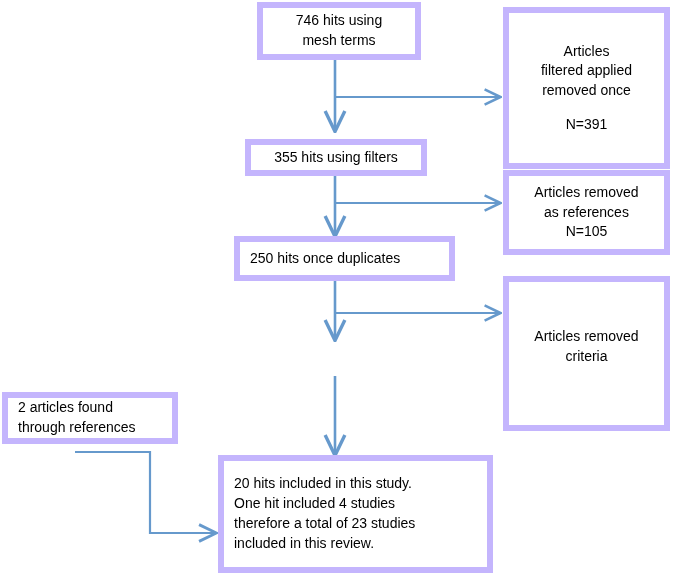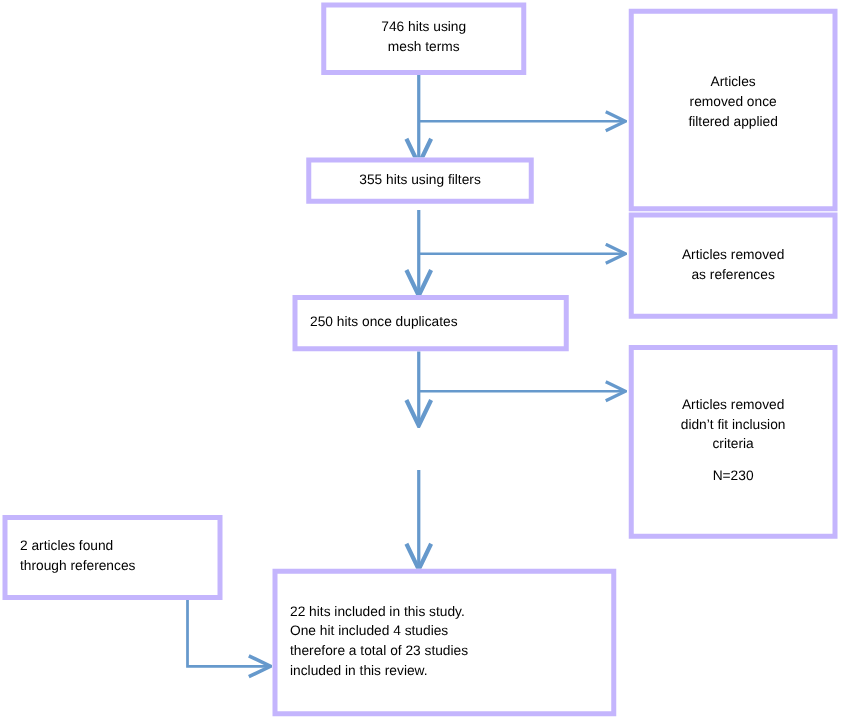--- a/index.html
+++ b/index.html
@@ -11,24 +11,24 @@
     position: relative;
     width: 675px;
     height: 575px;
     background: #ffffff;
     overflow: hidden;
     font-family: "Liberation Sans", sans-serif;
   }
   .node {
     position: absolute;
     box-sizing: border-box;
-    border: 4px solid #c4b5fd;
+    border: 6px solid #c4b5fd;
     background: #ffffff;
     color: #000000;
-    font-size: 11px;
+    font-size: 14px;
     line-height: 1.42;
     display: flex;
     flex-direction: column;
     justify-content: center;
     z-index: 3;
   }
   .node.center { align-items: center; text-align: center; }
   .node.left   { align-items: flex-end; text-align: left; }
   .node .pad { padding: 0 10px; width: 100%; box-sizing: border-box; }
   .node .line { display: block; white-space: pre; }
@@ -76,65 +76,65 @@
   <div class="node center" style="left:257px; top:2px; width:164px; height:58px;">
     <div class="pad">
       <span class="line">746 hits using</span>
       <span class="line">mesh terms</span>
     </div>
   </div>
 
   <div class="node center" style="left:503px; top:7px; width:167px; height:162px;">
     <div class="pad">
       <span class="line">Articles</span>
+      <span class="line">filtered applied</span>
       <span class="line">removed once</span>
-      <span class="line">filtered applied</span>
       <span class="spacer"></span>
+      <span class="line">N=391</span>
     </div>
   </div>
 
-  <div class="node center" style="left:245px; top:126px; width:182px; height:37px;">
+  <div class="node center" style="left:245px; top:139px; width:182px; height:37px;">
     <div class="pad">
       <span class="line">355 hits using filters</span>
     </div>
   </div>
 
   <div class="node center" style="left:503px; top:170px; width:167px; height:85px;">
     <div class="pad">
       <span class="line">Articles removed</span>
       <span class="line">as references</span>
+      <span class="line">N=105</span>
     </div>
   </div>
 
   <div class="node left" style="left:234px; top:236px; width:221px; height:45px;">
     <div class="pad">
       <span class="line">250 hits once duplicates</span>
     </div>
   </div>
 
   <div class="node center" style="left:503px; top:276px; width:167px; height:155px;">
     <div class="pad">
       <span class="line">Articles removed</span>
-      <span class="line">didn’t fit inclusion</span>
       <span class="line">criteria</span>
       <span class="spacer"></span>
-      <span class="line">N=230</span>
     </div>
   </div>
 
 
-  <div class="node left" style="left:2px; top:412px; width:176px; height:68px;">
+  <div class="node left" style="left:2px; top:392px; width:176px; height:52px;">
     <div class="pad">
       <span class="line">2 articles found</span>
       <span class="line">through references</span>
     </div>
   </div>
 
   <div class="node left" style="left:218px; top:455px; width:275px; height:118px;">
     <div class="pad">
-      <span class="line">22 hits included in this study.</span>
+      <span class="line">20 hits included in this study.</span>
       <span class="line">One hit included 4 studies</span>
       <span class="line">therefore a total of 23 studies</span>
       <span class="line">included in this review.</span>
     </div>
   </div>
 
 </div>
 
 </body></html>

